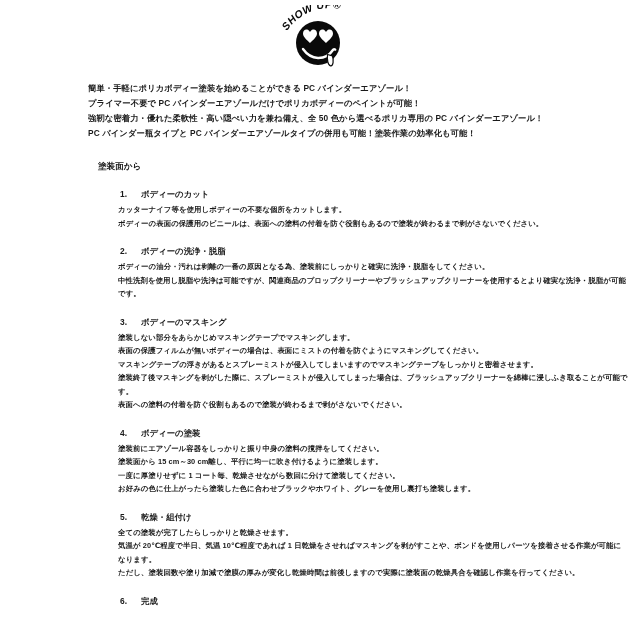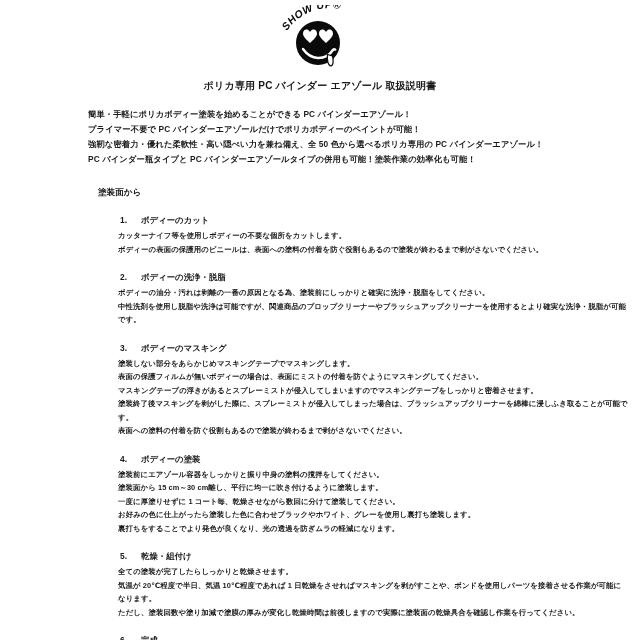--- a/index.html
+++ b/index.html
@@ -55,21 +55,20 @@
       <g>
         <circle cx="36" cy="38" r="22" fill="#0a0a0a"></circle>
         <use href="#heartEye" x="3" y="-1" fill="#ffffff"></use>
         <use href="#heartEye" x="19" y="-1" fill="#ffffff"></use>
         <path d="M21 44 Q 27 52.5 36 53 Q 45.5 53.2 50.5 45.5 Q 51.6 43.8 53.2 44.6" fill="none" stroke="#ffffff" stroke-width="2.4" stroke-linecap="round"></path>
         <path d="M45.5 49.5 C45 54.5 45.8 60.3 48.6 60.8 C51.3 61.2 51.9 55.5 50.4 50.8 Z" fill="#ffffff" stroke="#0a0a0a" stroke-width="1.2" stroke-linejoin="round"></path>
       </g>
     </svg>
   </div>
 
-  <div class="doc-title">ポリカ専用 PC バインダー エアゾール 取扱説明書</div>
 
   <div class="intro">
     <div>簡単・手軽にポリカボディー塗装を始めることができる PC バインダーエアゾール！</div>
     <div>プライマー不要で PC バインダーエアゾールだけでポリカボディーのペイントが可能！</div>
     <div>強靭な密着力・優れた柔軟性・高い隠ぺい力を兼ね備え、全 50 色から選べるポリカ専用の PC バインダーエアゾール！</div>
     <div>PC バインダー瓶タイプと PC バインダーエアゾールタイプの併用も可能！塗装作業の効率化も可能！</div>
   </div>
 
   <div class="usage-heading">塗装面から</div>
 
@@ -112,21 +111,20 @@
   <div class="step">
     <div class="step-head">
       <span class="step-num">4.</span>
       <span>ボディーの塗装</span>
     </div>
     <div class="step-body">
       <div>塗装前にエアゾール容器をしっかりと振り中身の塗料の撹拌をしてください。</div>
       <div>塗装面から 15 cm～30 cm離し、平行に均一に吹き付けるように塗装します。</div>
       <div>一度に厚塗りせずに 1 コート毎、乾燥させながら数回に分けて塗装してください。</div>
       <div>お好みの色に仕上がったら塗装した色に合わせブラックやホワイト、グレーを使用し裏打ち塗装します。</div>
-      <div>裏打ちをすることでより発色が良くなり、光の透過を防ぎムラの軽減になります。</div>
     </div>
   </div>
 
   <div class="step">
     <div class="step-head">
       <span class="step-num">5.</span>
       <span>乾燥・組付け</span>
     </div>
     <div class="step-body">
       <div>全ての塗装が完了したらしっかりと乾燥させます。</div>

